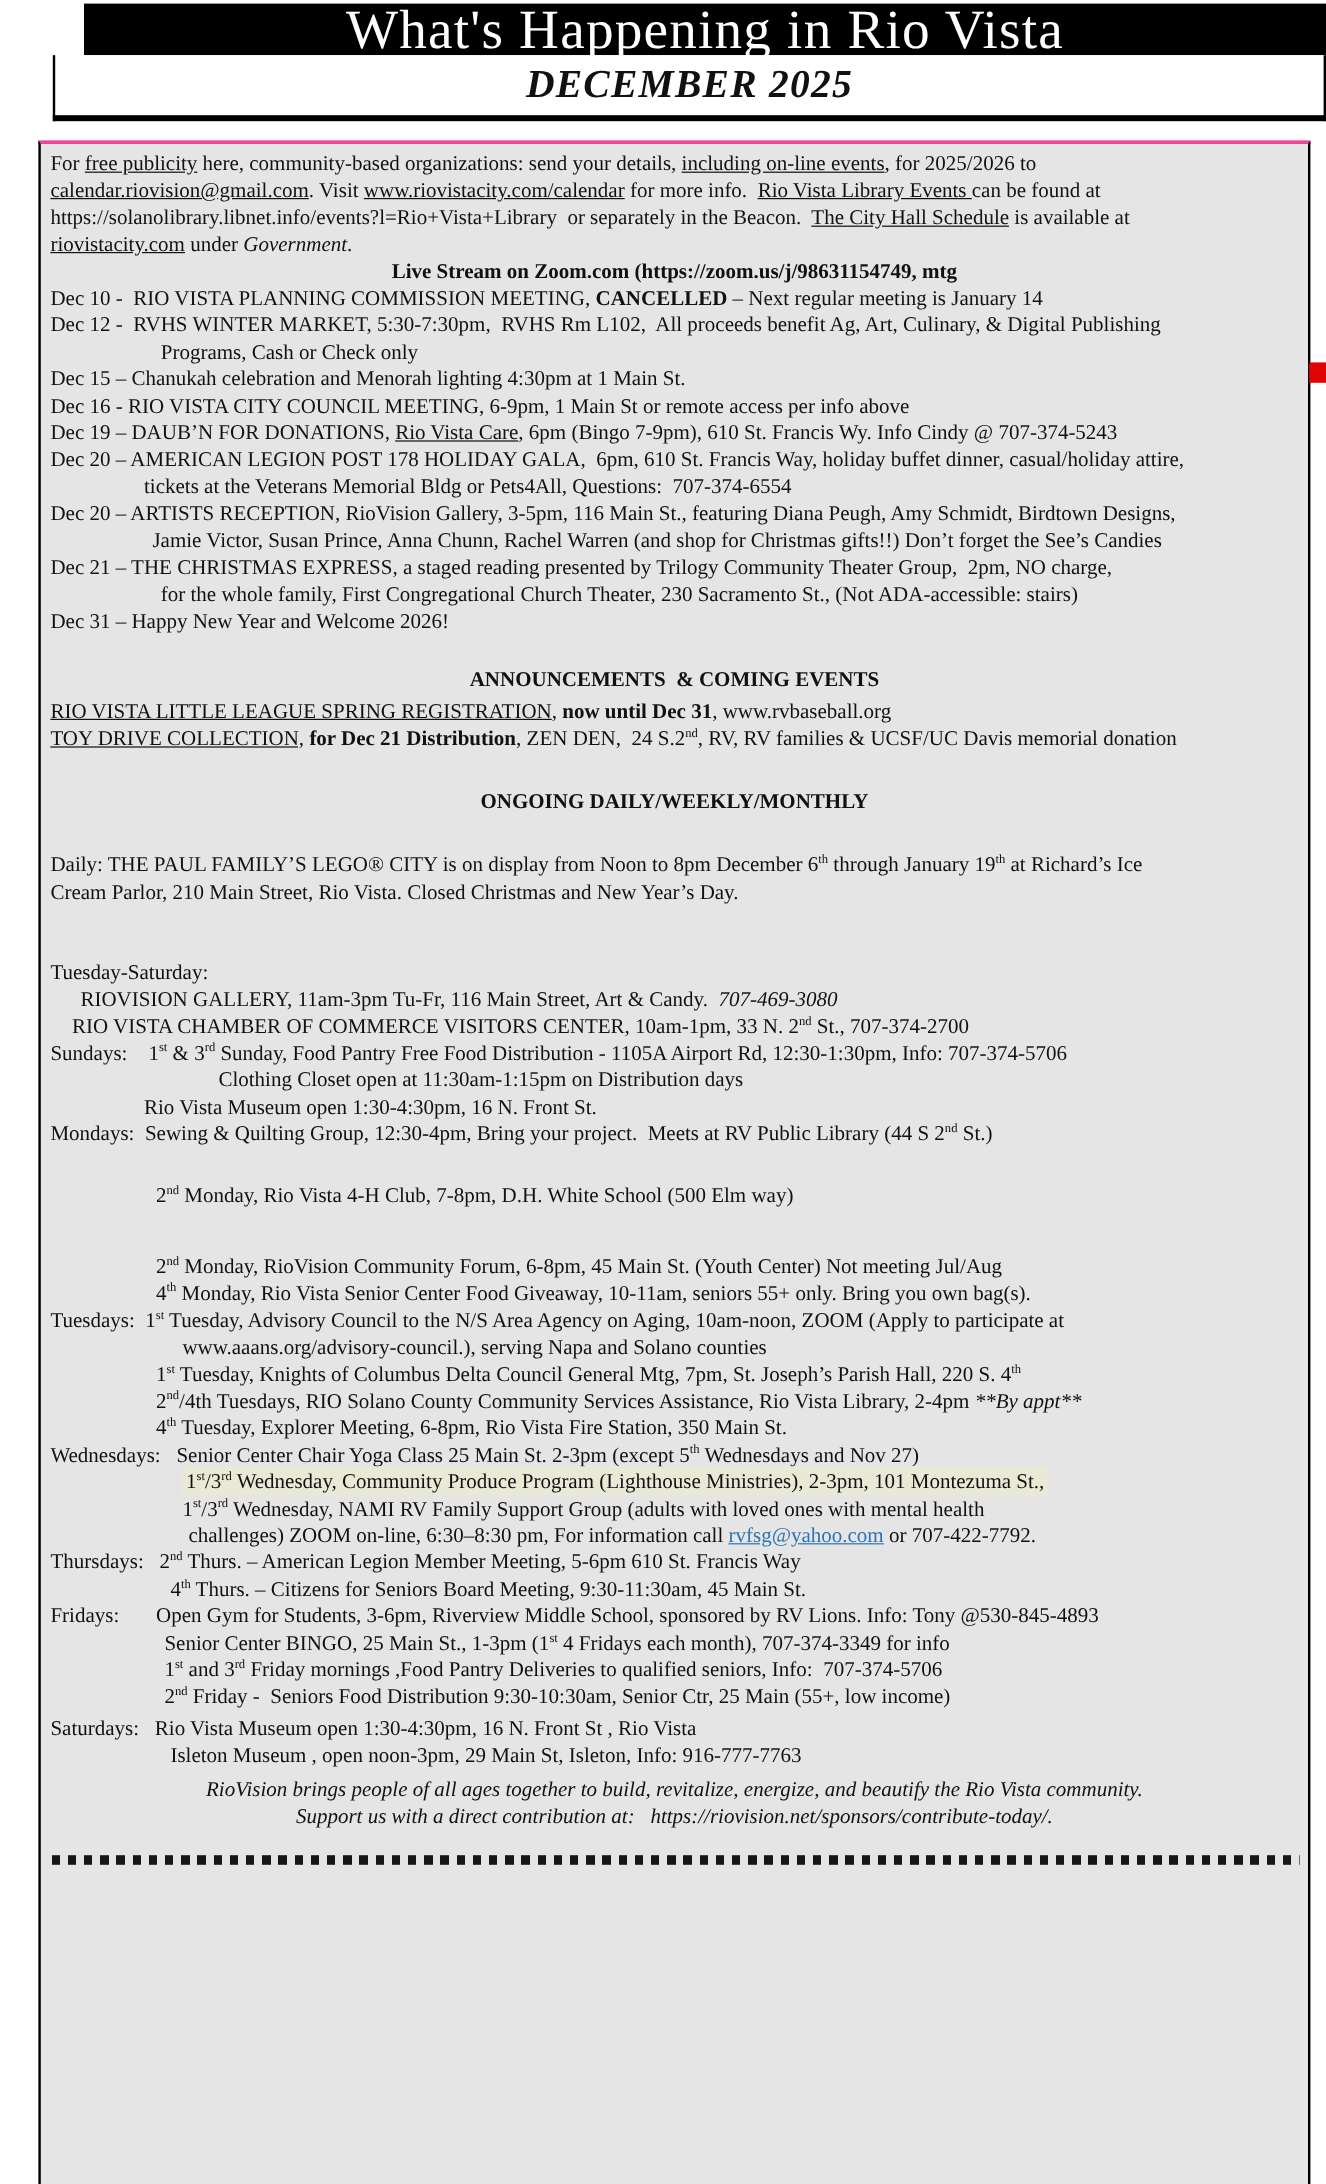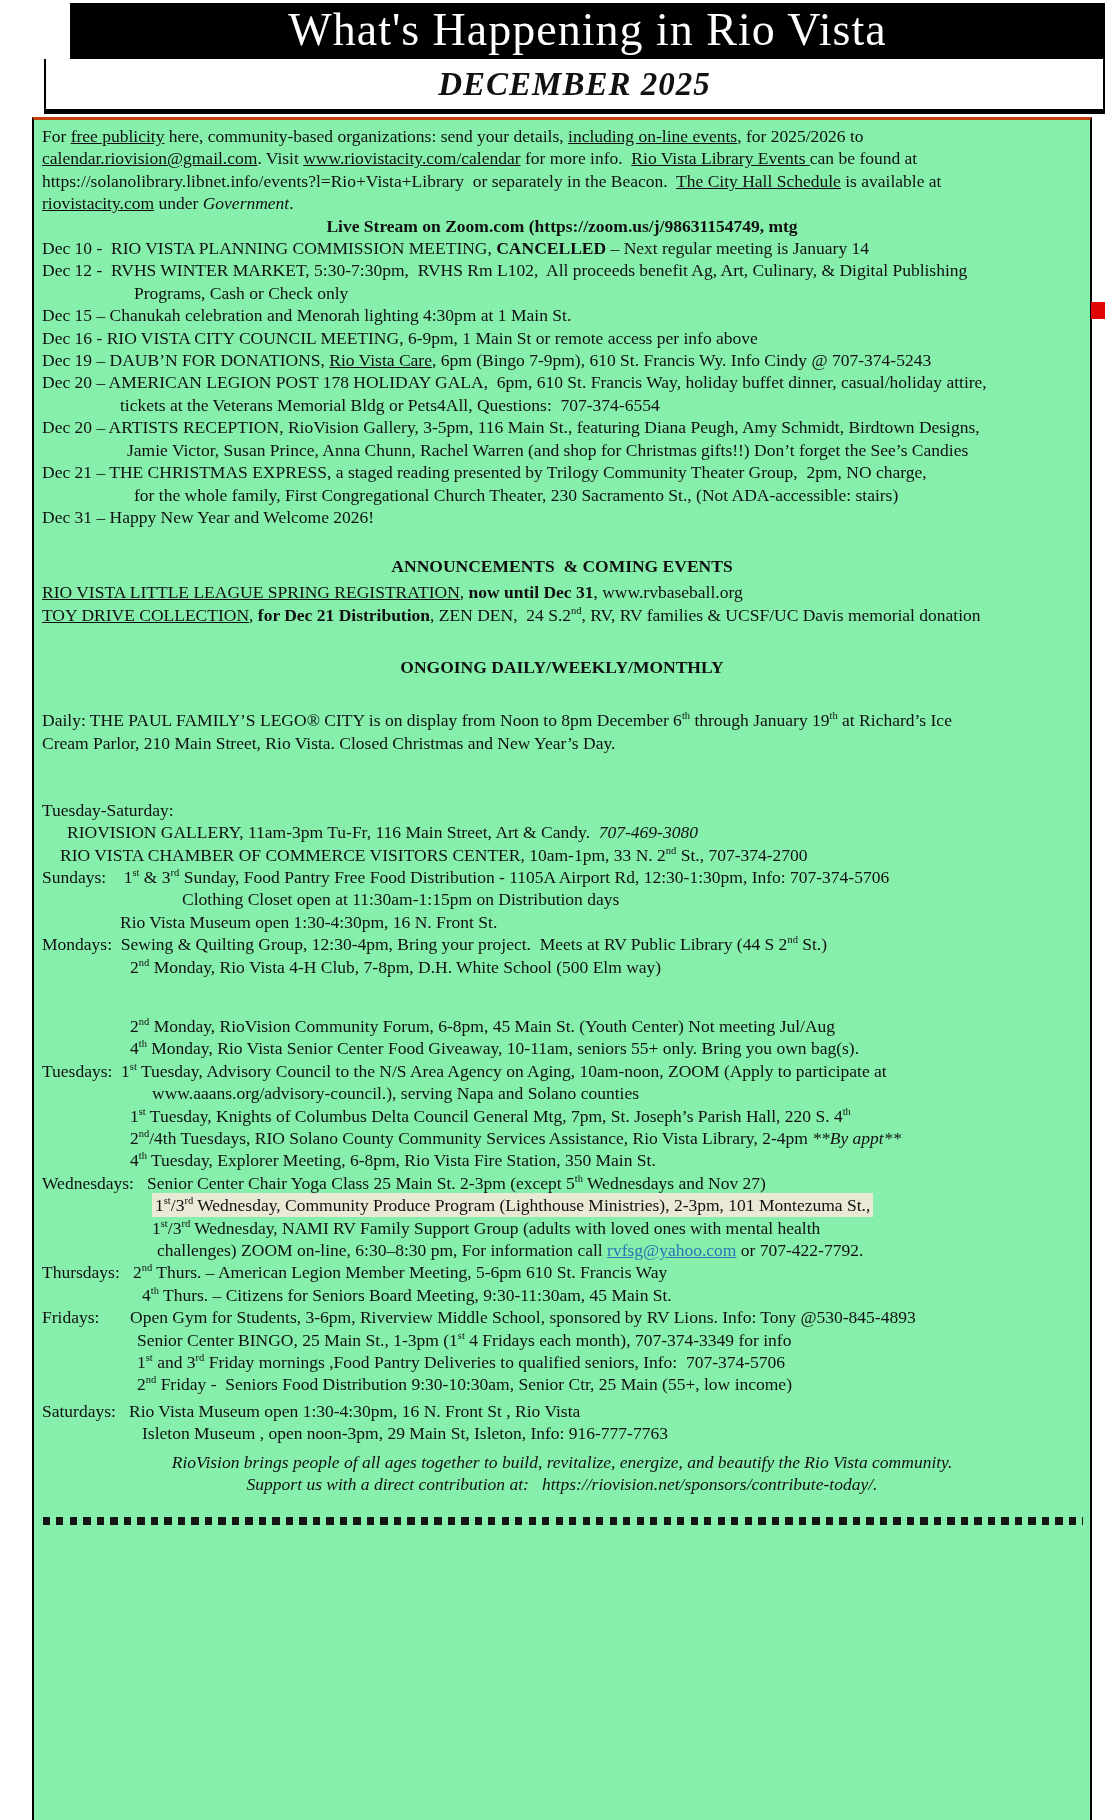--- a/index.html
+++ b/index.html
@@ -1,26 +1,26 @@
 <!DOCTYPE html>
 <html><head>
 <meta charset="utf-8">
 <style>
   html,body{margin:0;padding:0;background:#fff;}
   .page{position:relative;width:1105px;height:1820px;background:#fff;overflow:hidden;
         font-family:"Liberation Serif","DejaVu Serif",serif;color:#111;}
-  .banner{margin:3px 0 0 70px;height:56px;background:#000;color:#fff;
-          display:flex;justify-content:center;}
+  .banner{margin:3px 0 0 70px;height:43px;background:#000;color:#fff;
+          display:flex;align-items:center;justify-content:center;}
   .banner h1{margin:0;font-size:46px;font-weight:normal;letter-spacing:1px;white-space:nowrap;}
   .month-box{margin-left:44px;height:50px;border-left:2px solid #000;border-right:2px solid #000;
              border-bottom:5px solid #000;display:flex;align-items:center;justify-content:center;background:#fff;}
   .month-box h2{margin:0;font-size:33px;font-weight:bold;letter-spacing:1px;font-style:italic;}
   .content{position:absolute;left:32px;right:13px;top:117px;bottom:0;
-           border-top:3px solid #c2410c;border-left:2px solid #000;border-right:2px solid #000;
-           background:#86efac;padding:5px 8px 0 8px;overflow:hidden;}
+           border-top:3px solid #ec4899;border-left:2px solid #000;border-right:2px solid #000;
+           background:#e5e5e5;padding:5px 8px 0 8px;overflow:hidden;}
   .line{font-size:17.5px;line-height:22.4px;white-space:pre-wrap;min-height:22.4px;}
   .line.center{text-align:center;}
   .line.hdr1{margin:4px 0 4px 0;}
   .line.hdr2{margin:8px 0 8px 0;}
   .line.mt4{margin-top:4px;}
   .line.mt6{margin-top:6px;}
   .b{font-weight:bold;}
   .u{text-decoration:underline;}
   .i{font-style:italic;}
   .sup{font-size:0.6em;vertical-align:super;line-height:0;}
@@ -71,21 +71,21 @@
         <div class="line"><span class="">Cream Parlor, 210 Main Street, Rio Vista. Closed Christmas and New Year’s Day.</span></div>
         <div class="line"></div>
         <div class="line"></div>
         <div class="line"><span class="">Tuesday-Saturday:</span></div>
         <div class="line" style="padding-left: 25px;"><span class="">RIOVISION GALLERY, 11am-3pm Tu-Fr, 116 Main Street, Art &amp; Candy.  </span><span class="i">707-469-3080</span></div>
         <div class="line" style="padding-left: 18px;"><span class="">RIO VISTA CHAMBER OF COMMERCE VISITORS CENTER, 10am-1pm, 33 N. 2</span><span class="sup">nd</span><span class=""> St., 707-374-2700</span></div>
         <div class="line"><span class="">Sundays:    1</span><span class="sup">st</span><span class=""> &amp; 3</span><span class="sup">rd</span><span class=""> Sunday, Food Pantry Free Food Distribution - 1105A Airport Rd, 12:30-1:30pm, Info: 707-374-5706</span></div>
         <div class="line" style="padding-left: 140px;"><span class="">Clothing Closet open at 11:30am-1:15pm on Distribution days</span></div>
         <div class="line" style="padding-left: 78px;"><span class="">Rio Vista Museum open 1:30-4:30pm, 16 N. Front St.</span></div>
         <div class="line"><span class="">Mondays:  Sewing &amp; Quilting Group, 12:30-4pm, Bring your project.  Meets at RV Public Library (44 S 2</span><span class="sup">nd</span><span class=""> St.)</span></div>
-        <div class="line" style="padding-left: 88px;"><span class="">2</span><span class="sup">nd</span><span class=""> Monday, Rio Vista 4-H Club, 7-8pm, D.H. White School (500 Elm way)</span></div>
+        <div class="line" style="padding-left: 88px; margin-top: 29px;"><span class="">2</span><span class="sup">nd</span><span class=""> Monday, Rio Vista 4-H Club, 7-8pm, D.H. White School (500 Elm way)</span></div>
         <div class="line" style="padding-left: 88px; margin-top: 37px;"><span class="">2</span><span class="sup">nd</span><span class=""> Monday, RioVision Community Forum, 6-8pm, 45 Main St. (Youth Center) Not meeting Jul/Aug</span></div>
         <div class="line" style="padding-left: 88px;"><span class="">4</span><span class="sup">th</span><span class=""> Monday, Rio Vista Senior Center Food Giveaway, 10-11am, seniors 55+ only. Bring you own bag(s).</span></div>
         <div class="line"><span class="">Tuesdays:  1</span><span class="sup">st</span><span class=""> Tuesday, Advisory Council to the N/S Area Agency on Aging, 10am-noon, ZOOM (Apply to participate at</span></div>
         <div class="line" style="padding-left: 110px;"><span class="">www.aaans.org/advisory-council.), serving Napa and Solano counties</span></div>
         <div class="line" style="padding-left: 88px;"><span class="">1</span><span class="sup">st</span><span class=""> Tuesday, Knights of Columbus Delta Council General Mtg, 7pm, St. Joseph’s Parish Hall, 220 S. 4</span><span class="sup">th</span></div>
         <div class="line" style="padding-left: 88px;"><span class="">2</span><span class="sup">nd</span><span class="">/4th Tuesdays, RIO Solano County Community Services Assistance, Rio Vista Library, 2-4pm </span><span class="i">**By appt**</span></div>
         <div class="line" style="padding-left: 88px;"><span class="">4</span><span class="sup">th</span><span class=""> Tuesday, Explorer Meeting, 6-8pm, Rio Vista Fire Station, 350 Main St.</span></div>
         <div class="line"><span class="">Wednesdays:   Senior Center Chair Yoga Class 25 Main St. 2-3pm (except 5</span><span class="sup">th</span><span class=""> Wednesdays and Nov 27)</span></div>
         <div class="line" style="padding-left: 110px;"><span class="hl"><span class="">1</span><span class="sup">st</span><span class="">/3</span><span class="sup">rd</span><span class=""> Wednesday, Community Produce Program (Lighthouse Ministries), 2-3pm, 101 Montezuma St.,</span></span></div>
         <div class="line" style="padding-left: 110px;"><span class="">1</span><span class="sup">st</span><span class="">/3</span><span class="sup">rd</span><span class=""> Wednesday, NAMI RV Family Support Group (adults with loved ones with mental health</span></div>

